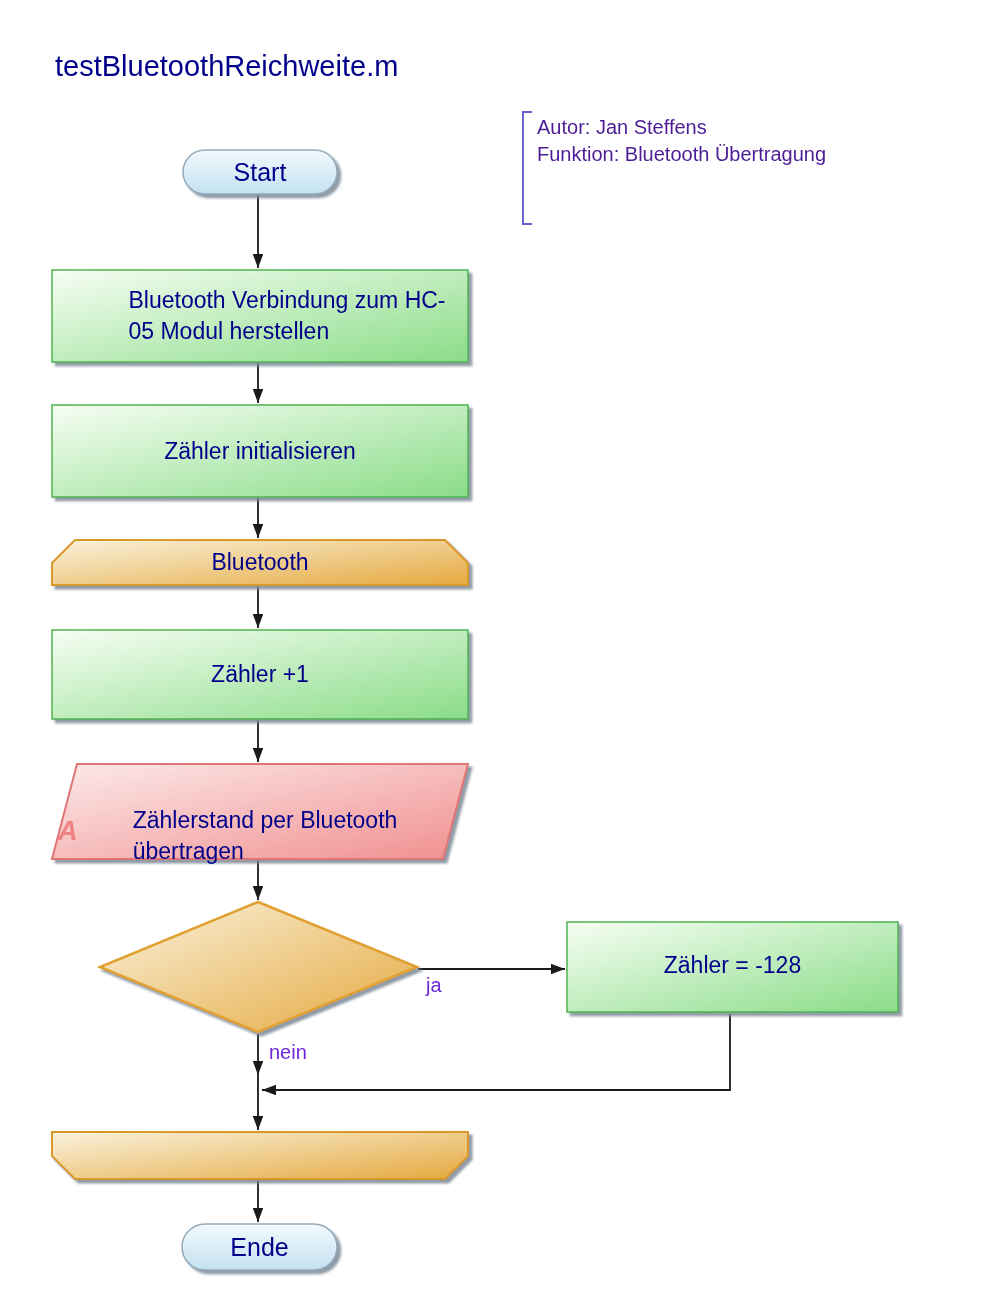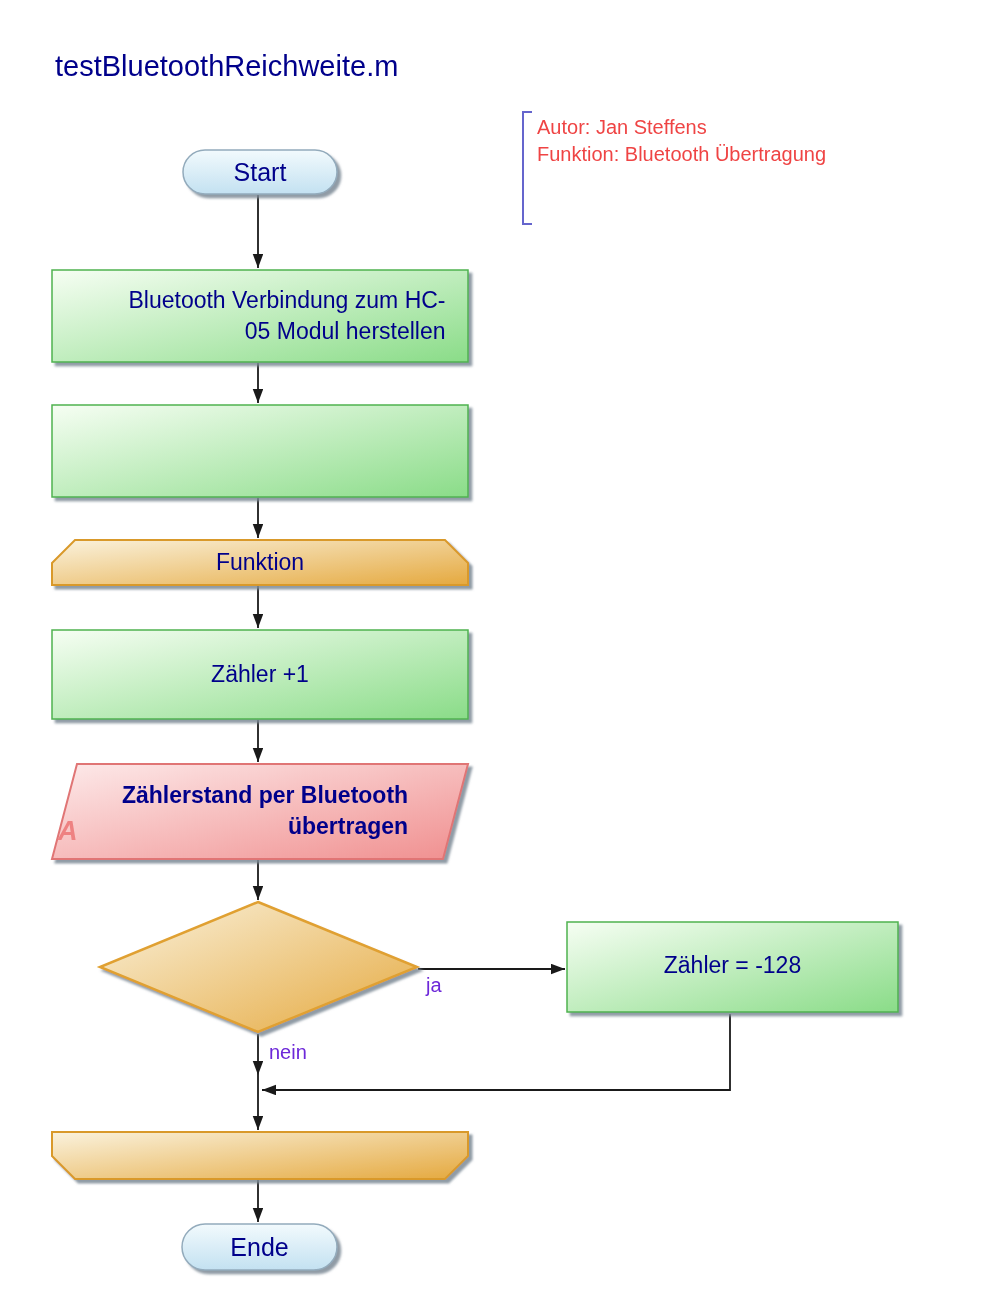--- a/index.html
+++ b/index.html
@@ -11,33 +11,33 @@
     overflow:hidden;
     margin-top:22px;
   }
   .canvas svg{position:absolute;left:0;top:0;}
   .title{
     position:absolute;left:55px;top:28px;
     font-size:29px;color:#00008b;
   }
   .comment{
     position:absolute;left:537px;top:92px;width:380px;
-    color:#ef4444;font-size:20px;line-height:27px;
+    color:#4c1d95;font-size:20px;line-height:27px;
   }
   .lbl{
     position:absolute;display:flex;align-items:center;justify-content:center;
-    text-align:right;color:#00008b;font-size:23px;line-height:31px;
+    text-align:left;color:#00008b;font-size:23px;line-height:31px;
     white-space:pre-line;pointer-events:none;
   }
   .lbl-start{left:183px;top:128px;width:154px;height:44px;font-size:25px;}
   .lbl-connect{left:54px;top:250px;width:466px;height:88px;}
   .lbl-init{left:54px;top:385px;width:412px;height:88px;}
   .lbl-loopbegin{left:54px;top:518px;width:412px;height:45px;}
   .lbl-increment{left:54px;top:610px;width:412px;height:85px;}
-  .lbl-transmit{left:70px;top:745px;width:390px;height:88px;font-weight:bold;}
+  .lbl-transmit{left:70px;top:770px;width:390px;height:88px;}
   .lbl-decision{left:158px;top:907px;width:200px;height:76px;line-height:30px;}
   .lbl-reset{left:567px;top:902px;width:331px;height:82px;}
   .lbl-end{left:182px;top:1202px;width:155px;height:46px;font-size:25px;}
   .edge-lbl{
     position:absolute;color:#6d28d9;font-size:20px;pointer-events:none;
   }
   .edge-ja{left:426px;top:952px;}
   .edge-nein{left:269px;top:1019px;}
   .a-lbl{
     position:absolute;left:58px;top:794px;
@@ -116,21 +116,22 @@
   <div class="title">testBluetoothReichweite.m</div>
 
   <div class="comment">
     <div>Autor: Jan Steffens</div>
     <div>Funktion: Bluetooth Übertragung</div>
   </div>
 
   <div class="lbl lbl-start">Start</div>
   <div class="lbl lbl-connect">Bluetooth Verbindung zum HC-
 05 Modul herstellen</div>
-  <div class="lbl lbl-loopbegin">Funktion</div>
+  <div class="lbl lbl-init">Zähler initialisieren</div>
+  <div class="lbl lbl-loopbegin">Bluetooth</div>
   <div class="lbl lbl-increment">Zähler +1</div>
   <div class="lbl lbl-transmit">Zählerstand per Bluetooth
 übertragen</div>
   <div class="a-lbl">A</div>
   <div class="lbl lbl-reset">Zähler = -128</div>
   <div class="lbl lbl-end">Ende</div>
 
   <div class="edge-lbl edge-ja">ja</div>
   <div class="edge-lbl edge-nein">nein</div>
 </div>

